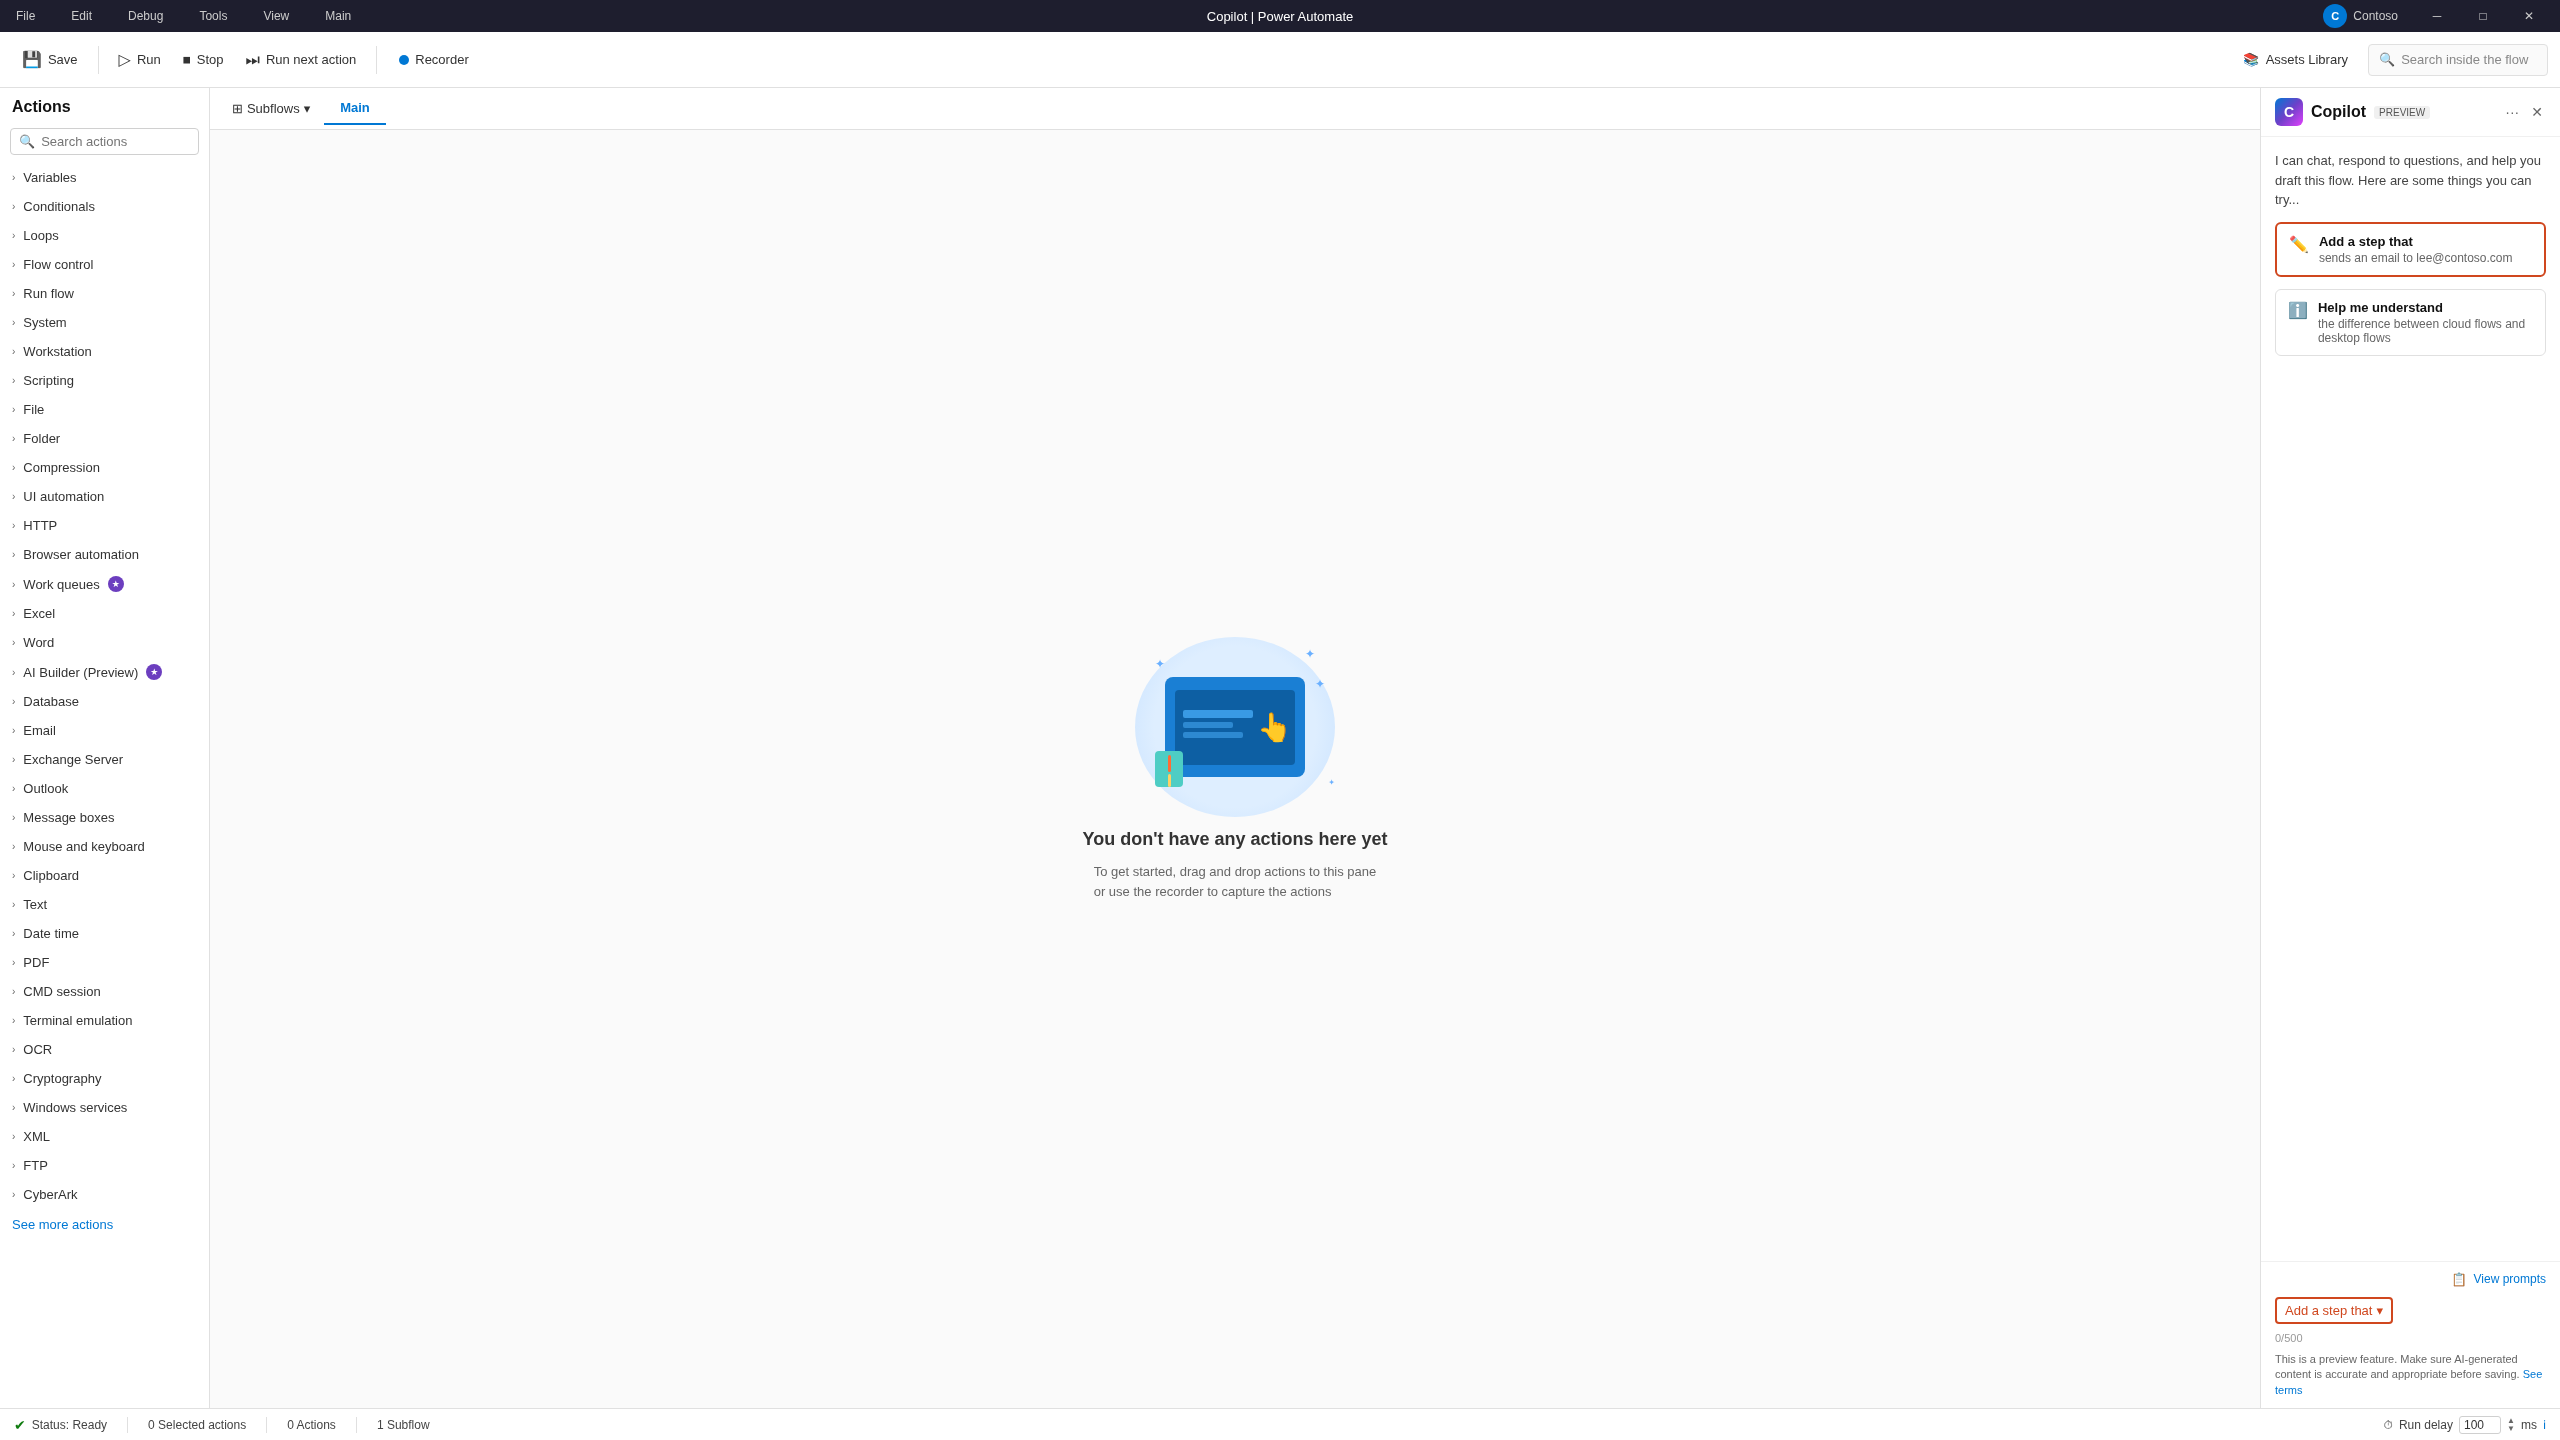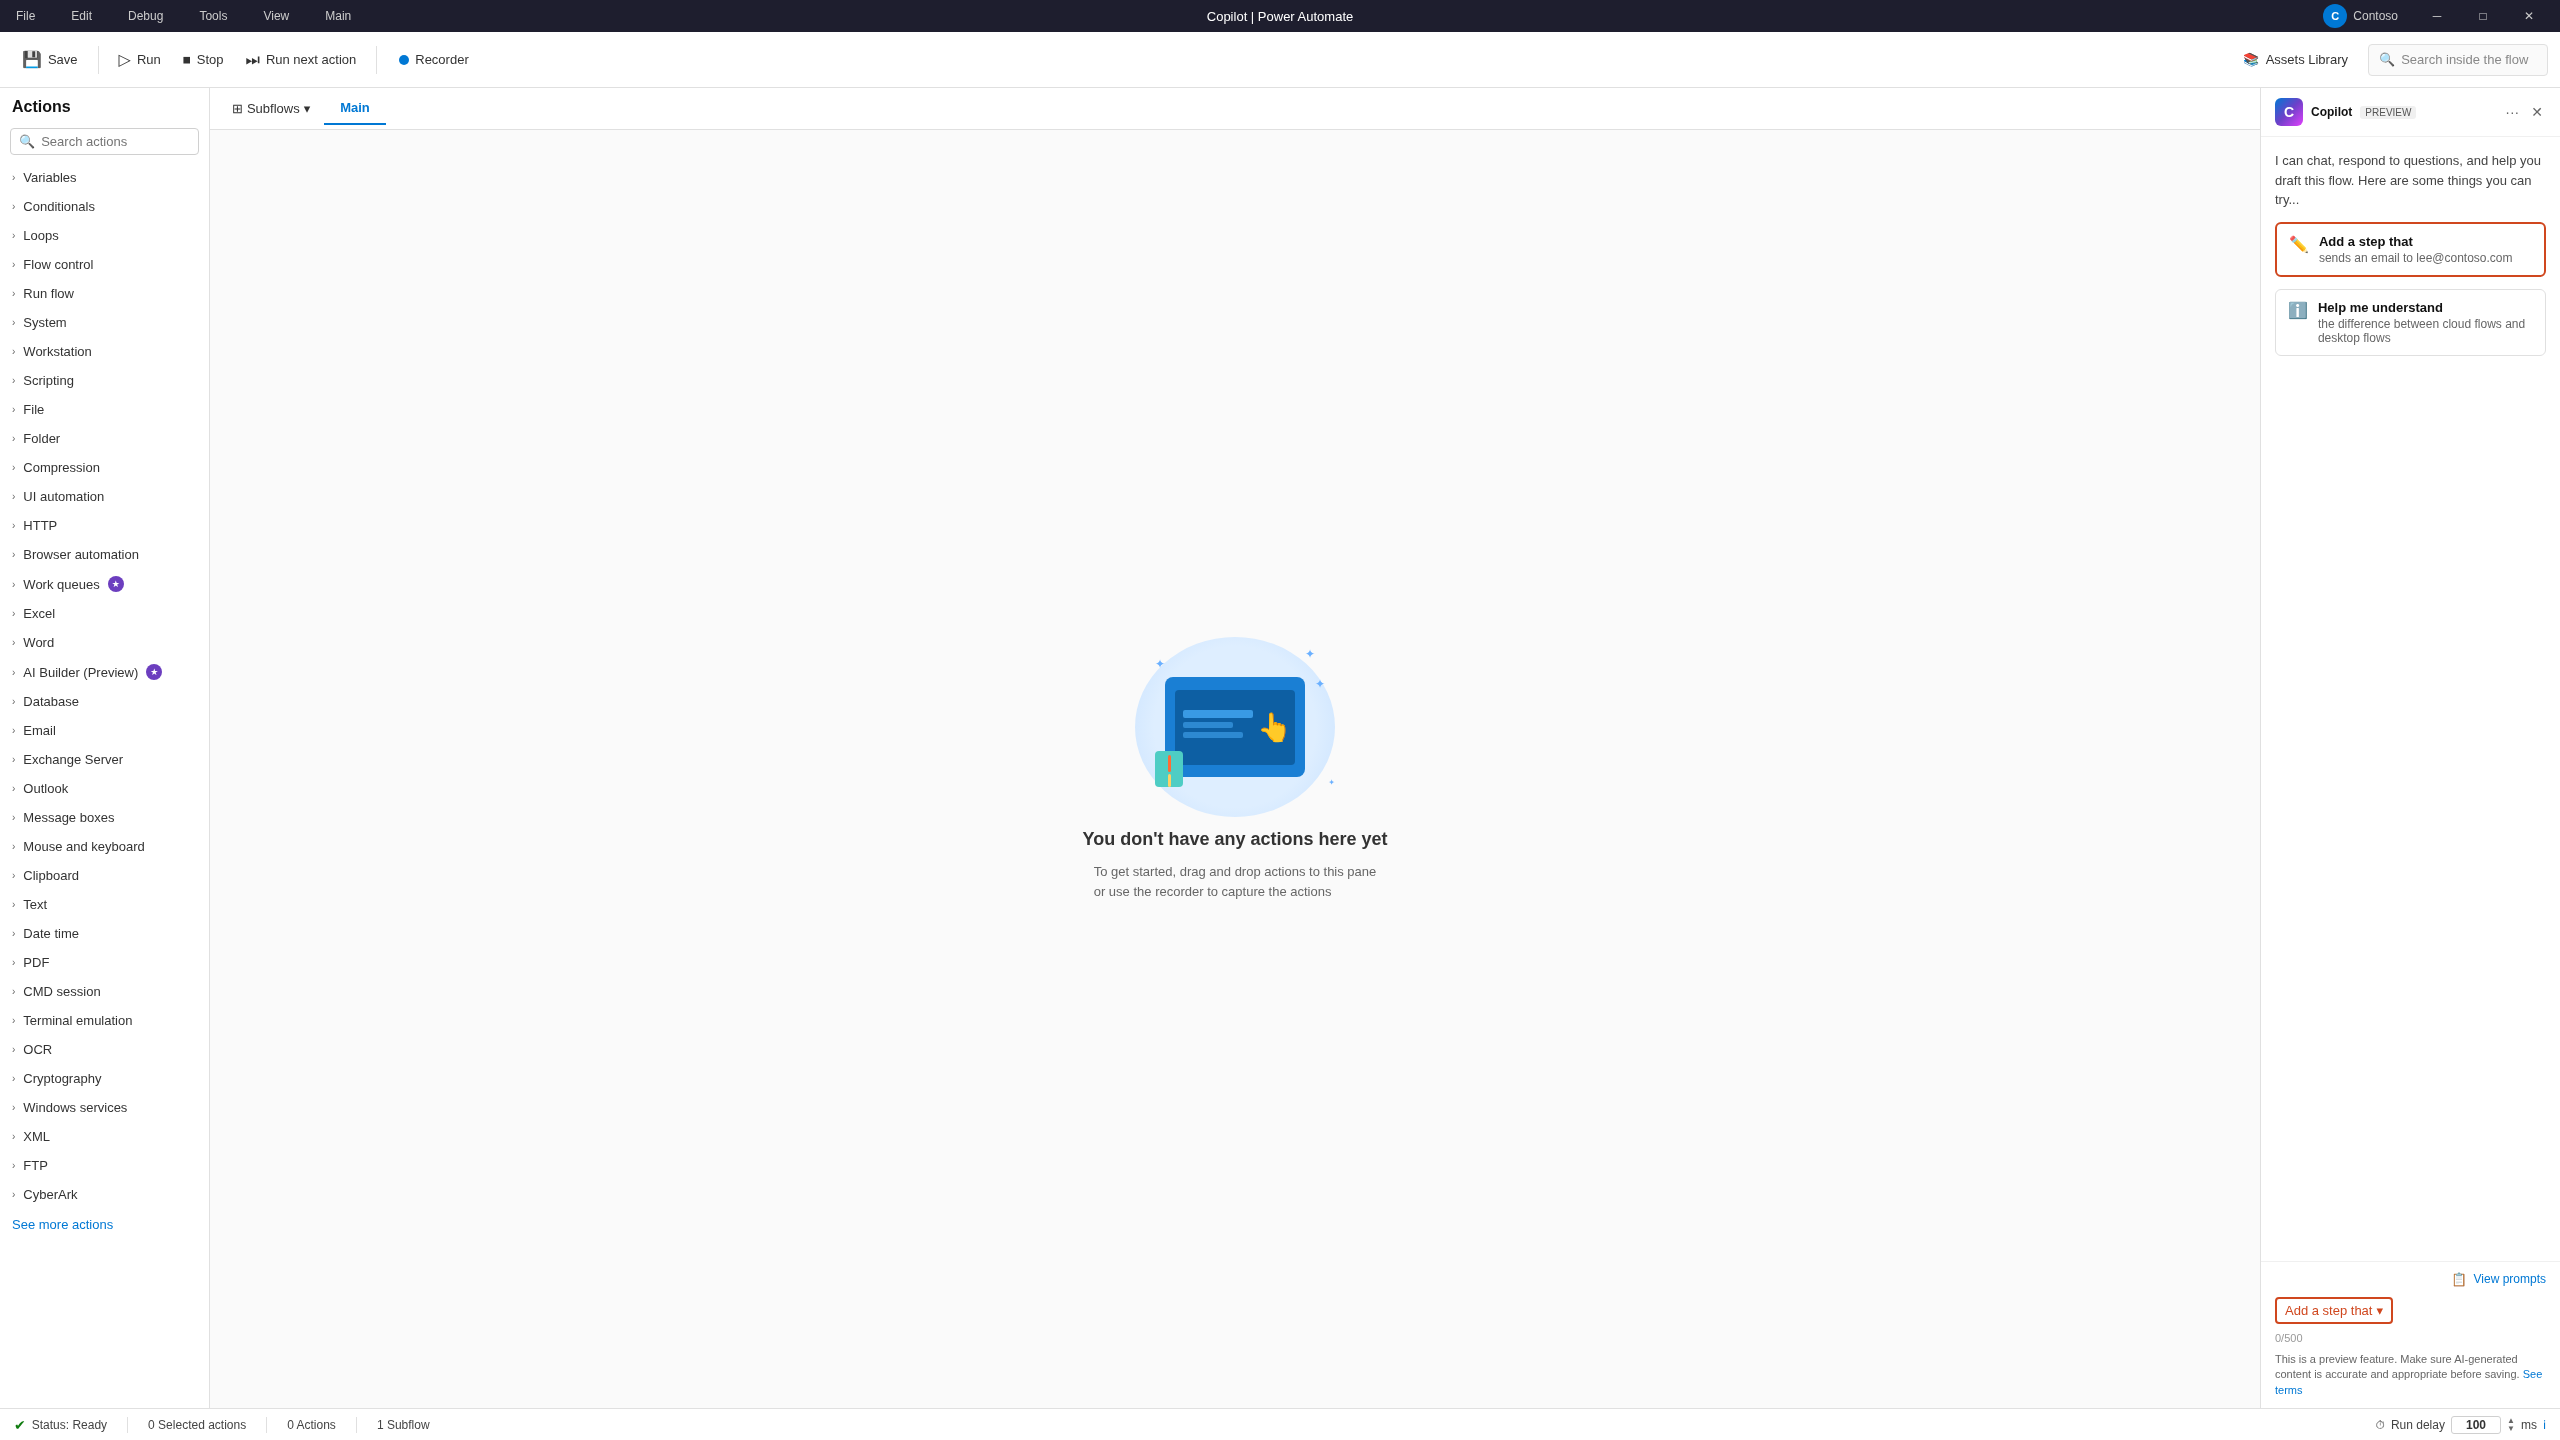--- a/index.html
+++ b/index.html
@@ -202,21 +202,21 @@
       padding: 10px 14px;
       border-bottom: 1px solid #f0f0f0;
     }
     .copilot-logo {
       width: 28px; height: 28px;
       background: linear-gradient(135deg, #0078d4 0%, #6e40c9 50%, #e040fb 100%);
       border-radius: 6px;
       display: flex; align-items: center; justify-content: center;
       color: #fff; font-size: 14px; font-weight: bold;
     }
-    .copilot-title { font-size: 12px; font-weight: 600; color: #111; }
+    .copilot-title { font-size: 16px; font-weight: 600; color: #111; }
     .copilot-preview {
       font-size: 10px; background: #f0f0f0; border-radius: 3px;
       padding: 1px 5px; color: #555; font-weight: 500;
     }
     .copilot-header-actions { margin-left: auto; display: flex; gap: 6px; }
     .copilot-header-btn { background: transparent; border: none; cursor: pointer; color: #666; font-size: 14px; padding: 3px; border-radius: 3px; }
 
     .copilot-body { flex: 1; overflow-y: auto; padding: 14px; display: flex; flex-direction: column; gap: 12px; }
     .copilot-intro { font-size: 13px; color: #444; line-height: 1.5; }
 
@@ -274,22 +274,22 @@
       padding: 0 14px;
       font-size: 12px;
       color: #444;
       gap: 20px;
     }
     .status-left { display: flex; align-items: center; gap: 6px; }
     .status-ready-icon { color: #107c10; font-size: 14px; }
     .statusbar-divider { width: 1px; height: 16px; background: #e0e0e0; }
     .status-right { margin-left: auto; display: flex; align-items: center; gap: 6px; }
     .run-delay-input {
-      width: 50px; text-align: center; border: 1px solid #d0d0d0;
-      border-radius: 3px; padding: 1px 4px; font-size: 12px; color: #333; font-weight: bold;
+      width: 42px; border: 1px solid #d0d0d0;
+      border-radius: 3px; padding: 1px 4px; font-size: 12px; color: #333;
     }
     .spinner-btns { display: flex; flex-direction: column; }
     .spin-btn { font-size: 8px; cursor: pointer; line-height: 1; color: #666; }
     .info-icon { color: #0078d4; cursor: pointer; }
 
     .actions-list::-webkit-scrollbar { width: 6px; }
     .actions-list::-webkit-scrollbar-thumb { background: #ccc; border-radius: 3px; }
     .copilot-body::-webkit-scrollbar { width: 4px; }
     .copilot-body::-webkit-scrollbar-thumb { background: #ddd; border-radius: 2px; }
   </style>

